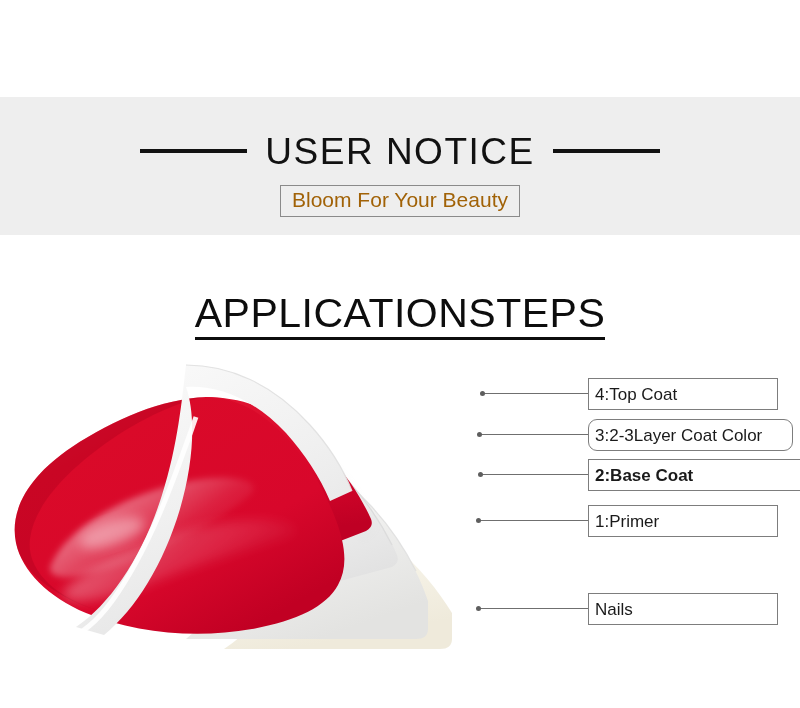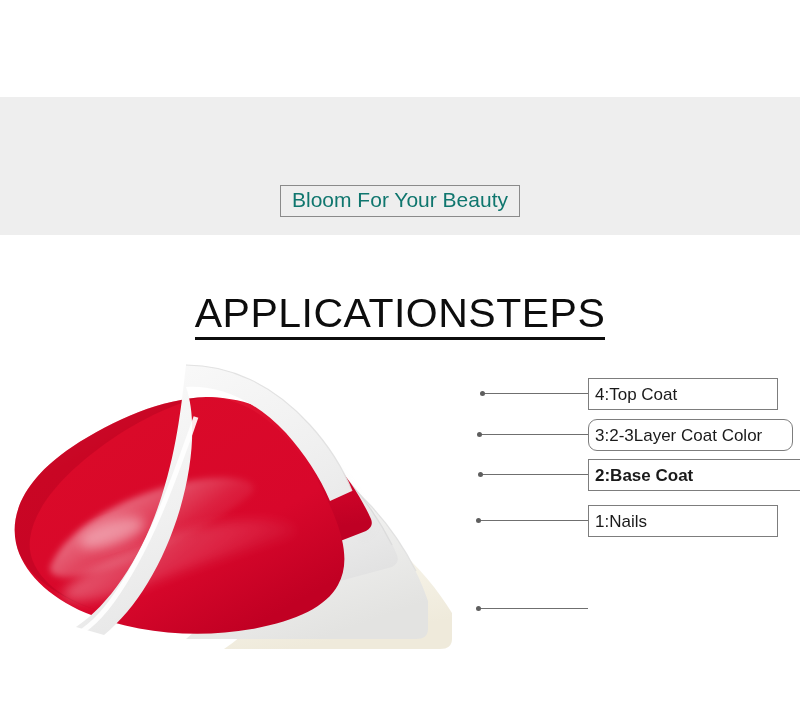--- a/index.html
+++ b/index.html
@@ -74,21 +74,21 @@
     display: flex;
     justify-content: center;
   }
   .subtitle-box {
     border: 1px solid #8a8a8a;
     padding: 3px 11px 5px 11px;
     background: transparent;
   }
   .subtitle-text {
     font-size: 21px;
-    color: #0f766e;
+    color: #a16207;
     line-height: 1.05;
     white-space: nowrap;
   }
 
   
   .section-heading-wrap {
     position: absolute;
     left: 0;
     right: 0;
     top: 292px;
@@ -148,20 +148,25 @@
 </style>
 </head>
 <body>
 
 <div id="page">
 
   <div class="band-gray"></div>
 
   <div class="header">
 
+    <div class="title-row">
+      <div class="dash dash-left"></div>
+      <div class="main-title">USER  NOTICE</div>
+      <div class="dash dash-right"></div>
+    </div>
 
     <div class="subtitle-wrap">
       <div class="subtitle-box">
         <div class="subtitle-text">Bloom For Your Beauty</div>
       </div>
     </div>
 
   </div>
 
   <div class="section-heading-wrap">
@@ -352,21 +357,24 @@
 
     <div class="leader" style="left:464px; top:474px; width:108px;"></div>
     <div class="leader-dot" style="left:462px; top:472px;"></div>
     <div class="label-box" style="left:572px; top:459px; width:220px; height:32px;font-weight:bold;">
       <span class="label-text">2:Base Coat</span>
     </div>
 
     <div class="leader" style="left:462px; top:520px; width:110px;"></div>
     <div class="leader-dot" style="left:460px; top:518px;"></div>
     <div class="label-box" style="left:572px; top:505px; width:190px; height:32px;">
-      <span class="label-text">1:Nails</span>
+      <span class="label-text">1:Primer</span>
     </div>
 
     <div class="leader" style="left:462px; top:608px; width:110px;"></div>
     <div class="leader-dot" style="left:460px; top:606px;"></div>
+    <div class="label-box" style="left:572px; top:593px; width:190px; height:32px;">
+      <span class="label-text">Nails</span>
+    </div>
 
   </div>
 
 </div>
 
 </body></html>

